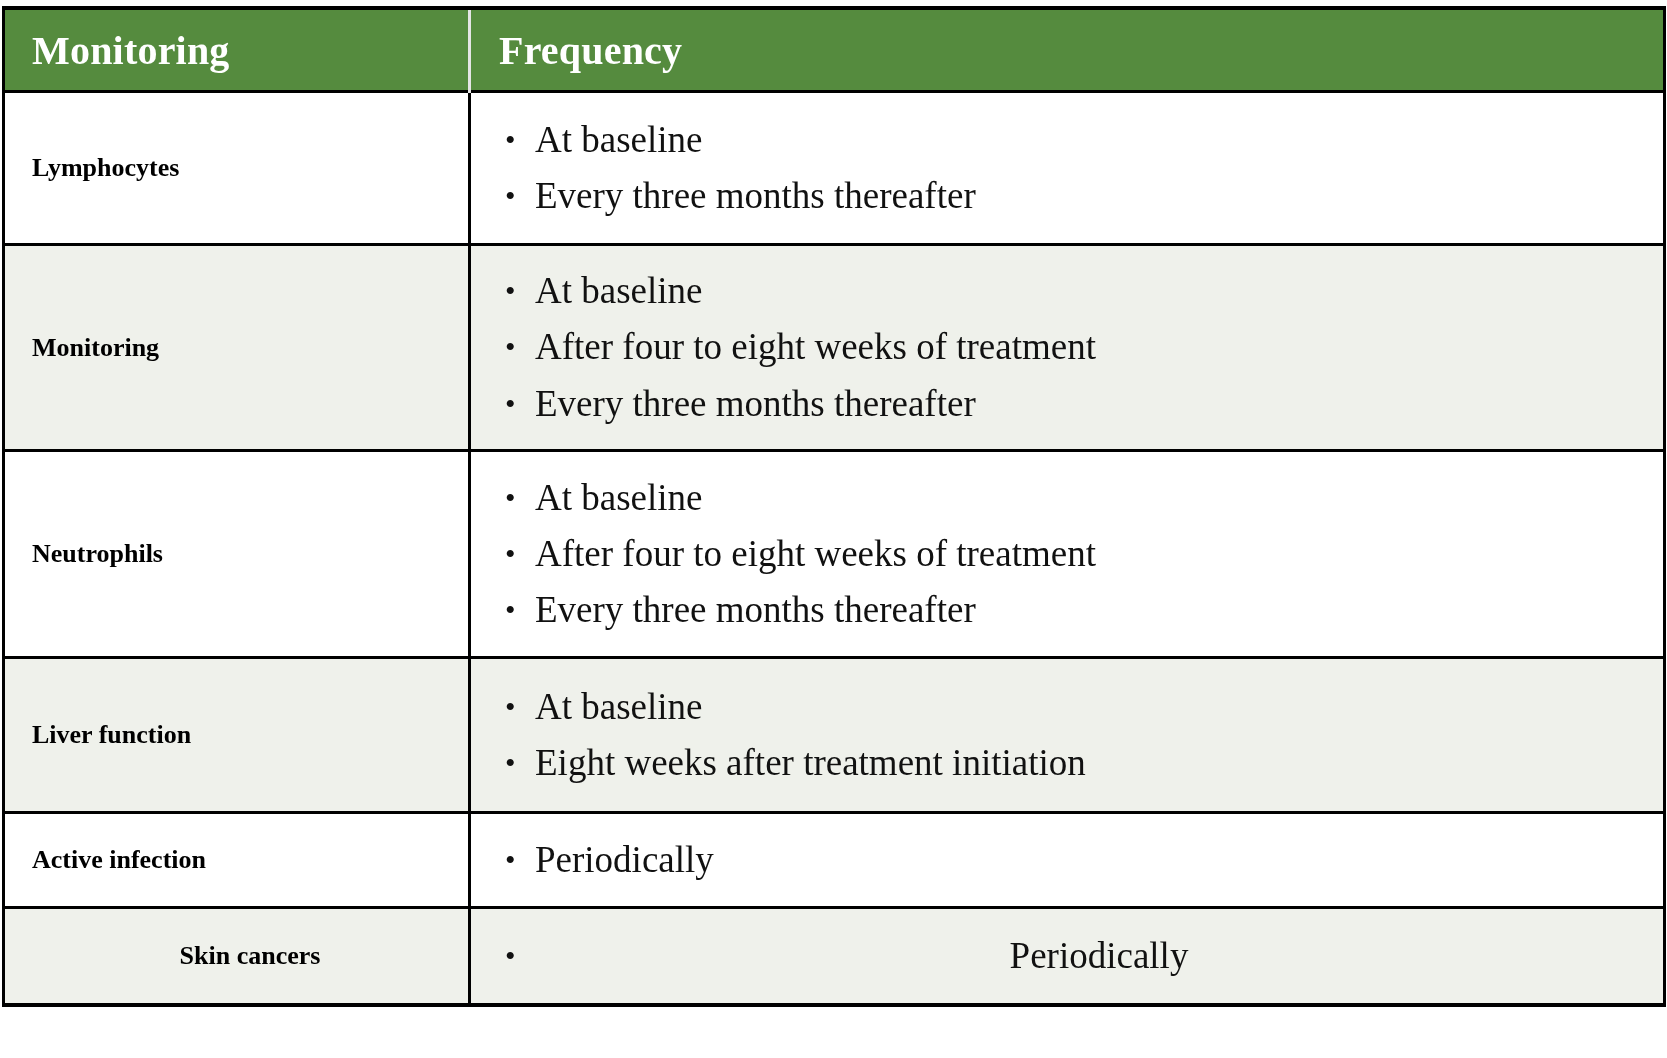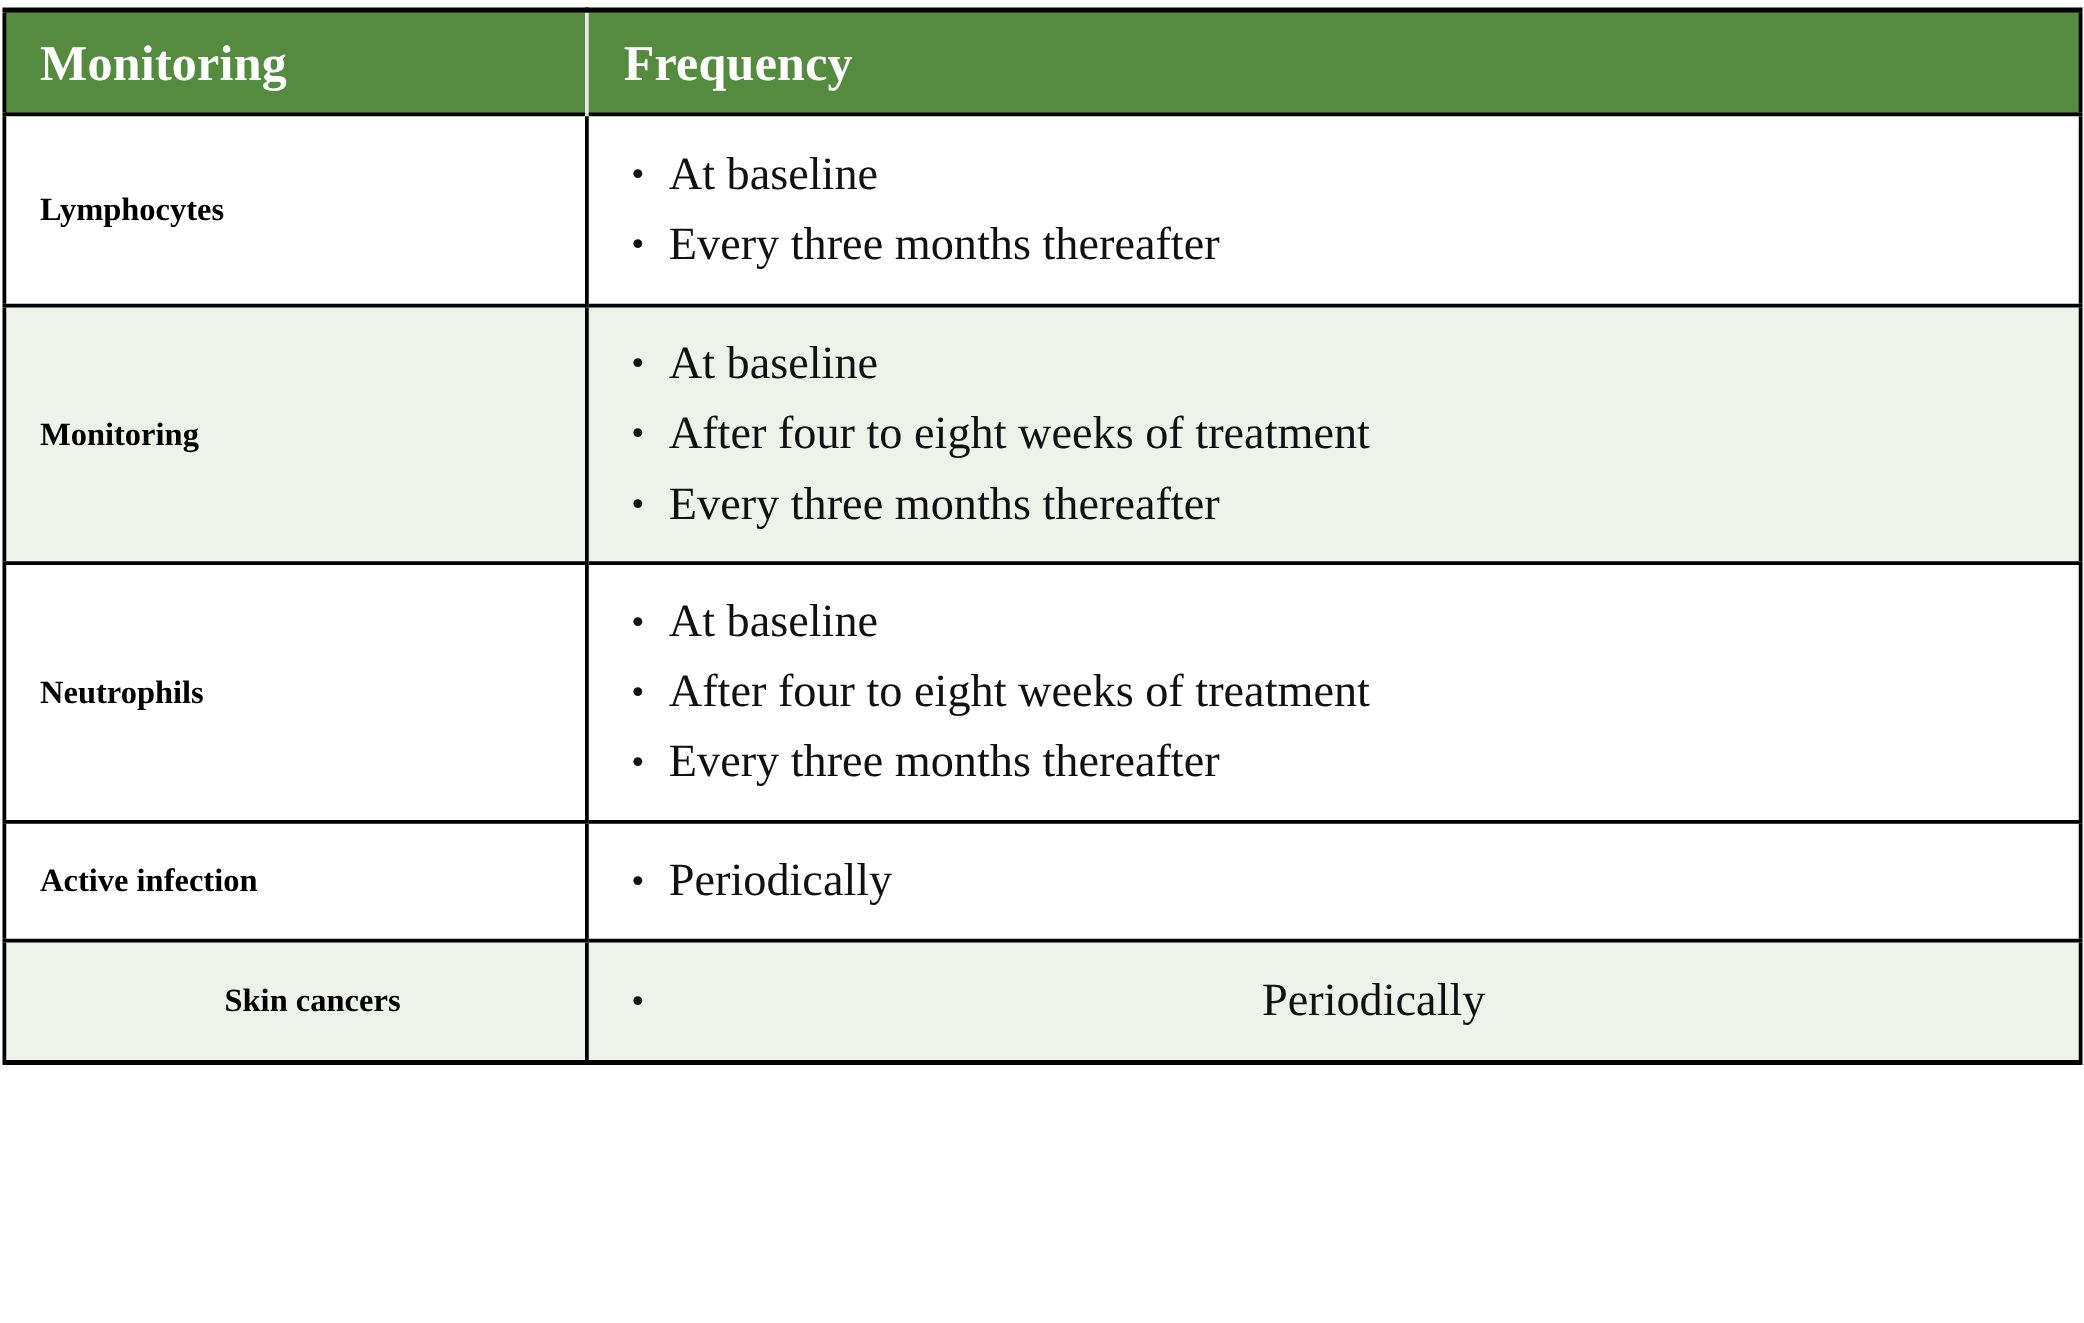--- a/index.html
+++ b/index.html
@@ -143,20 +143,29 @@
         <td class="cell-monitoring">Neutrophils</td>
         <td class="cell-frequency">
           <ul class="freq-list">
             <li><span class="bullet-glyph">•</span><span>At baseline</span></li>
             <li><span class="bullet-glyph">•</span><span>After four to eight weeks of treatment</span></li>
             <li><span class="bullet-glyph">•</span><span>Every three months thereafter</span></li>
           </ul>
         </td>
       </tr>
 
+      <tr class="row-even r-liver">
+        <td class="cell-monitoring">Liver function</td>
+        <td class="cell-frequency">
+          <ul class="freq-list">
+            <li><span class="bullet-glyph">•</span><span>At baseline</span></li>
+            <li><span class="bullet-glyph">•</span><span>Eight weeks after treatment initiation</span></li>
+          </ul>
+        </td>
+      </tr>
 
       <tr class="row-odd r-infection">
         <td class="cell-monitoring">Active infection</td>
         <td class="cell-frequency">
           <ul class="freq-list">
             <li><span class="bullet-glyph">•</span><span>Periodically</span></li>
           </ul>
         </td>
       </tr>
 

